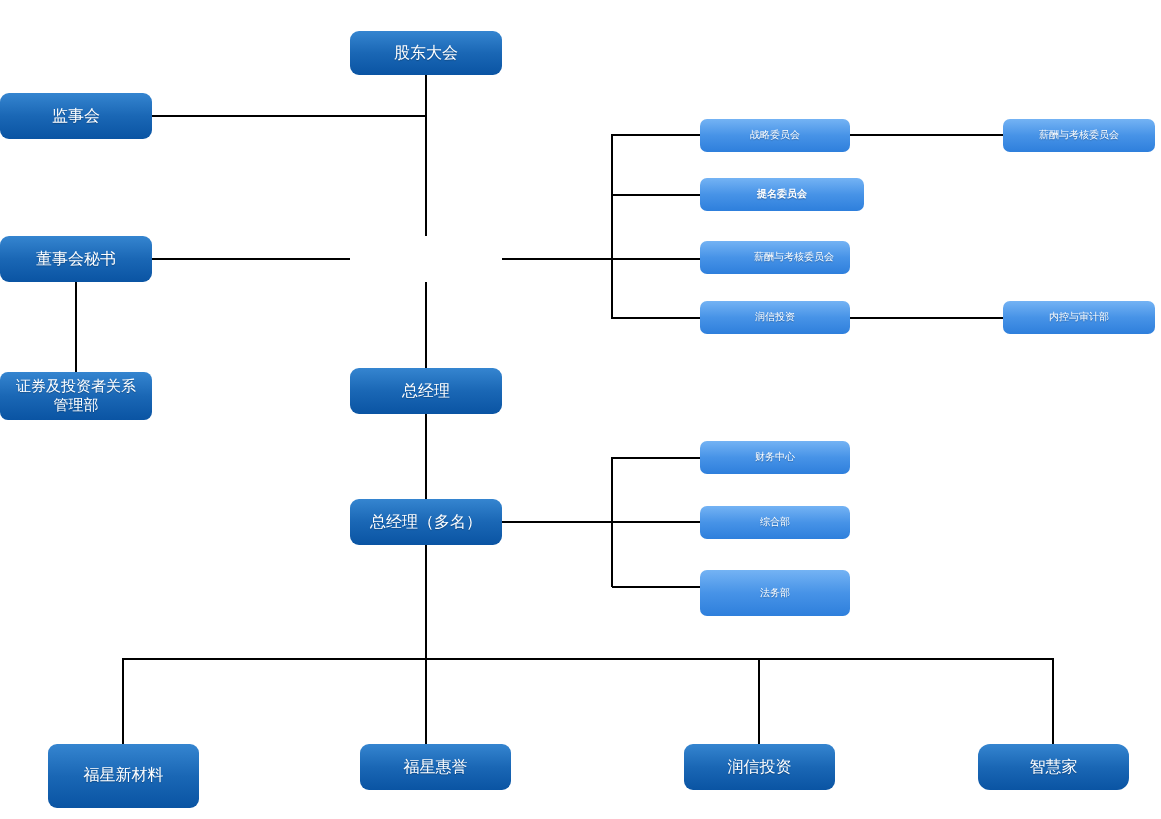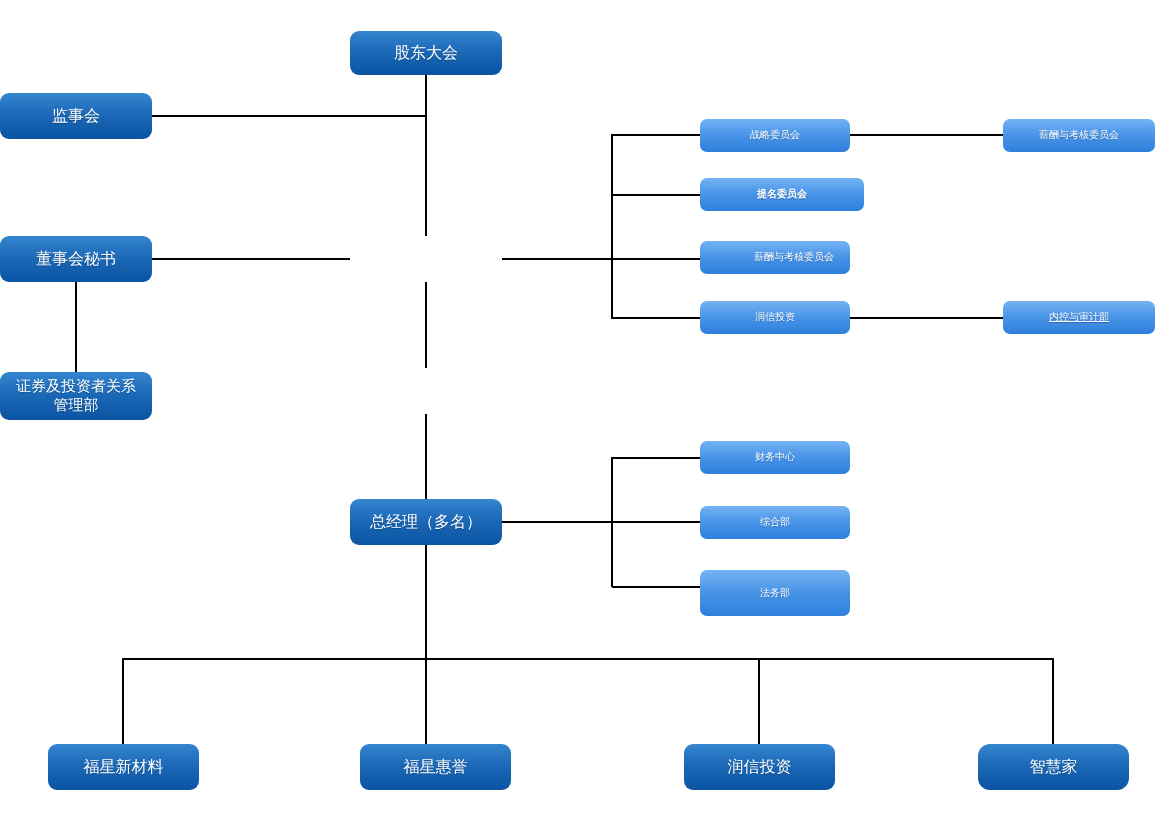--- a/index.html
+++ b/index.html
@@ -66,29 +66,30 @@
     <div class="connector" style="left: 612px; top: 586px; width: 88px; height: 2px;"></div>
     <div class="connector" style="left: 425px; top: 545px; width: 2px; height: 114px;"></div>
     <div class="connector" style="left: 122px; top: 658px; width: 932px; height: 2px;"></div>
     <div class="connector" style="left: 122px; top: 658px; width: 2px; height: 86px;"></div>
     <div class="connector" style="left: 425px; top: 658px; width: 2px; height: 86px;"></div>
     <div class="connector" style="left: 758px; top: 658px; width: 2px; height: 86px;"></div>
     <div class="connector" style="left: 1052px; top: 658px; width: 2px; height: 86px;"></div>
     <div class="node primary" style="left: 350px; top: 31px; width: 152px; height: 44px;">股东大会</div>
     <div class="node primary" style="left: 0px; top: 93px; width: 152px; height: 46px;">监事会</div>
     <div class="node primary" style="left: 0px; top: 236px; width: 152px; height: 46px;">董事会秘书</div>
-    <div class="node primary small-text" style="left: 0px; top: 372px; width: 152px; height: 48px;">证券及投资者关系
+    <div class="node primary small-text" style="left: 0px; top: 372px; width: 152px; height: 48px; border-radius: 8px;">证券及投资者关系
 管理部</div>
+    <div class="node primary" style="left: 350px; top: 368px; width: 152px; height: 46px;">总经理</div>
     <div class="node primary" style="left: 350px; top: 499px; width: 152px; height: 46px;">总经理（多名）</div>
     <div class="node secondary" style="left: 700px; top: 119px; width: 150px; height: 33px;">战略委员会</div>
     <div class="node secondary" style="left: 700px; top: 178px; width: 164px; height: 33px; font-weight: bold;">提名委员会</div>
     <div class="node secondary" style="left: 700px; top: 241px; width: 150px; height: 33px; padding-left: 38px;">薪酬与考核委员会</div>
     <div class="node secondary" style="left: 700px; top: 301px; width: 150px; height: 33px;">润信投资</div>
     <div class="node secondary" style="left: 1003px; top: 119px; width: 152px; height: 33px;">薪酬与考核委员会</div>
-    <div class="node secondary" style="left: 1003px; top: 301px; width: 152px; height: 33px; text-decoration: underline;">内控与审计部</div>
+    <div class="node secondary" style="left: 1003px; top: 301px; width: 152px; height: 33px;">内控与审计部</div>
     <div class="node secondary" style="left: 700px; top: 441px; width: 150px; height: 33px;">财务中心</div>
     <div class="node secondary" style="left: 700px; top: 506px; width: 150px; height: 33px;">综合部</div>
     <div class="node secondary" style="left: 700px; top: 570px; width: 150px; height: 46px;">法务部</div>
-    <div class="node primary" style="left: 48px; top: 744px; width: 151px; height: 46px;">福星新材料</div>
+    <div class="node primary" style="left: 48px; top: 744px; width: 151px; height: 64px; font-family: Liberation Mono, monospace;">福星新材料</div>
     <div class="node primary" style="left: 360px; top: 744px; width: 151px; height: 46px;">福星惠誉</div>
     <div class="node primary" style="left: 684px; top: 744px; width: 151px; height: 46px;">润信投资</div>
     <div class="node primary" style="left: 978px; top: 744px; width: 151px; height: 46px; border-radius: 12px;">智慧家</div>
   </div>
 
 </body></html>

